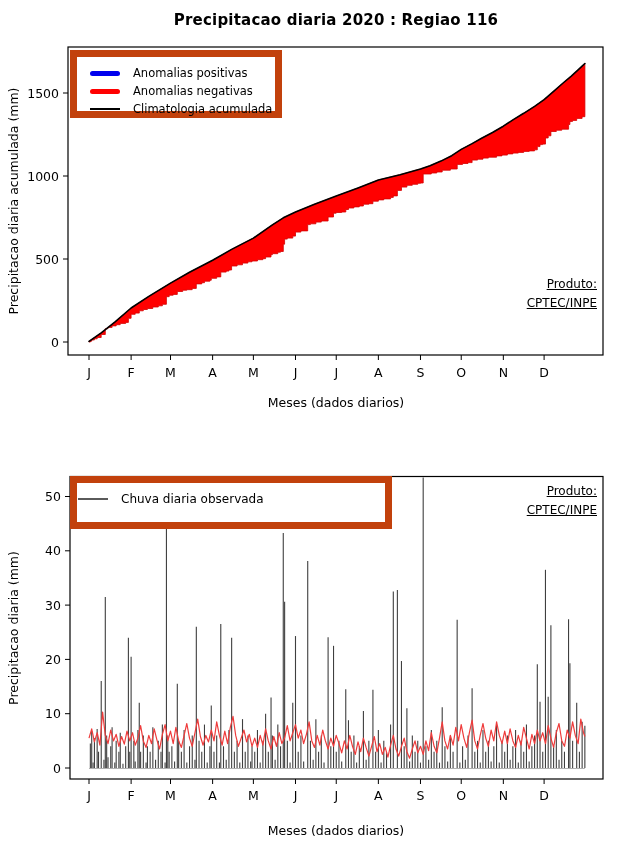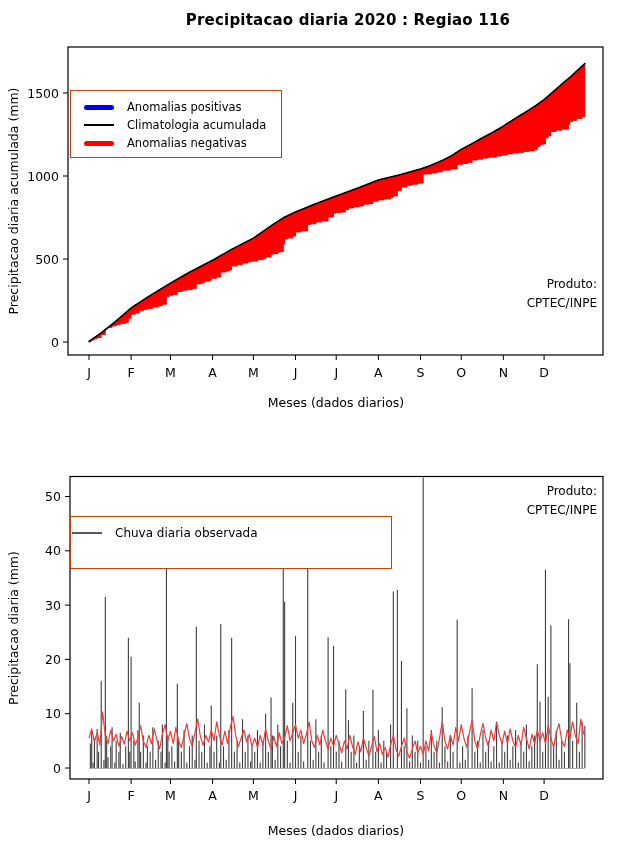--- a/index.html
+++ b/index.html
@@ -1,38 +1,38 @@
 <!DOCTYPE html>
 <html><head>
 <meta charset="utf-8">
 <style>
   html,body{margin:0;padding:0;background:#ffffff;}
   .canvas{position:relative;width:640px;height:850px;background:#ffffff;
           font-family:"DejaVu Sans","Liberation Sans",sans-serif;color:#000;overflow:hidden;}
   .abs{position:absolute;}
-  .chart-title{left:80px;top:11px;width:536px;text-align:center;
+  .chart-title{left:68px;top:11px;width:536px;text-align:center;
                font-size:15px;font-weight:bold;letter-spacing:0.2px;}
   .xlab{left:68px;width:536px;text-align:center;font-size:12.5px;}
   .xlab-top{top:395px;}
   .xlab-bot{top:823px;}
   .ylab{width:420px;height:16px;left:-196px;text-align:center;font-size:12.5px;
         transform:rotate(-90deg);}
   .ylab-top{top:193px;}
   .ylab-bot{top:620px;}
-  .legend{border:1px solid #c2410c;background:#ffffff;box-sizing:border-box;margin-top:40px;}
+  .legend{border:7px solid #c2410c;background:#ffffff;box-sizing:border-box;}
   .legend-top{left:70px;top:50px;width:212px;height:68px;padding:7px 0 0 13px;}
   .legend-bot{left:70px;top:476px;width:322px;height:53px;padding:6px 0 0 1px;}
   .lrow{display:flex;align-items:center;height:18px;}
   .legend-bot .lrow{height:20px;}
   .lsample{width:30px;margin-right:13px;flex:0 0 30px;border-radius:3px;}
   .lsample.thick{height:5px;}
   .lsample.thin{height:1.4px;border-radius:0;}
   .ltext{font-size:11.5px;white-space:nowrap;}
   .legend-bot .ltext{font-size:12px;}
-  .produto{width:180px;text-align:right;font-size:12px;line-height:1.55;}
+  .produto{width:180px;text-align:right;font-size:12px;line-height:1.55;text-decoration:underline;}
   .produto-top{left:417px;top:275px;}
   .produto-bot{left:417px;top:482px;}
   svg{position:absolute;left:0;top:0;}
 </style>
 </head>
 <body>
 
 <div class="canvas">
 
   <svg id="plot-svg" width="640" height="850">
@@ -310,26 +310,26 @@
 
   <div class="abs ylab ylab-bot">Precipitacao diaria (mm)</div>
   <div class="abs xlab xlab-bot">Meses (dados diarios)</div>
 
   <div class="abs legend legend-top">
     <div class="lrow">
       <span class="lsample thick" style="background: rgb(0, 0, 238);"></span>
       <span class="ltext">Anomalias positivas</span>
     </div>
     <div class="lrow">
+      <span class="lsample thick" style="background: rgb(255, 0, 0);"></span>
+      <span class="ltext">Anomalias negativas</span>
+    </div>
+    <div class="lrow">
       <span class="lsample thin" style="background: rgb(0, 0, 0);"></span>
       <span class="ltext">Climatologia acumulada</span>
-    </div>
-    <div class="lrow">
-      <span class="lsample thick" style="background: rgb(255, 0, 0);"></span>
-      <span class="ltext">Anomalias negativas</span>
     </div>
   </div>
 
   <div class="abs produto produto-top">
     <div>Produto:</div>
     <div>CPTEC/INPE</div>
   </div>
 
   <div class="abs legend legend-bot">
     <div class="lrow">

